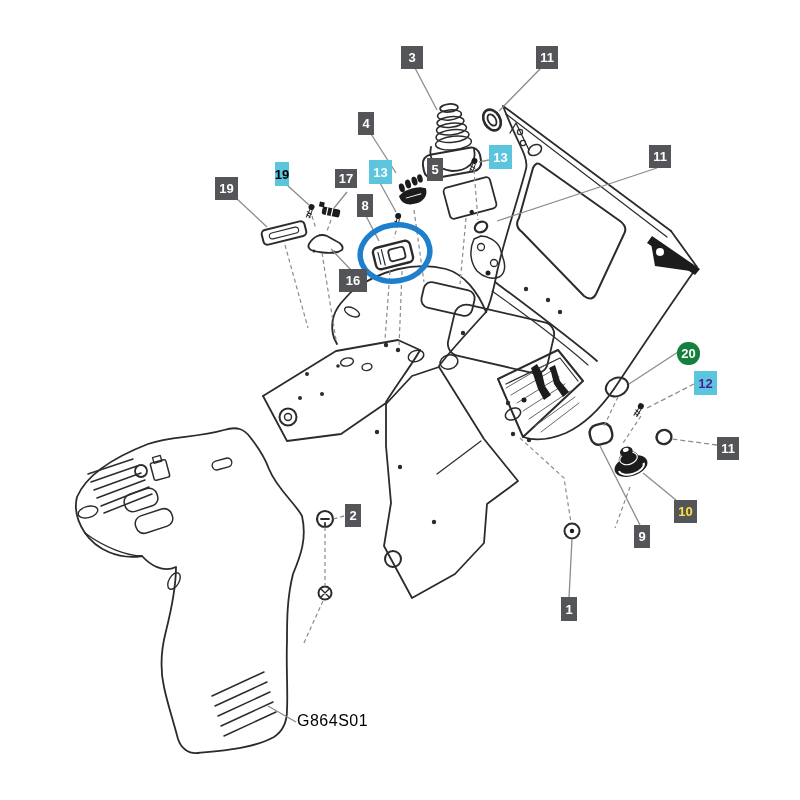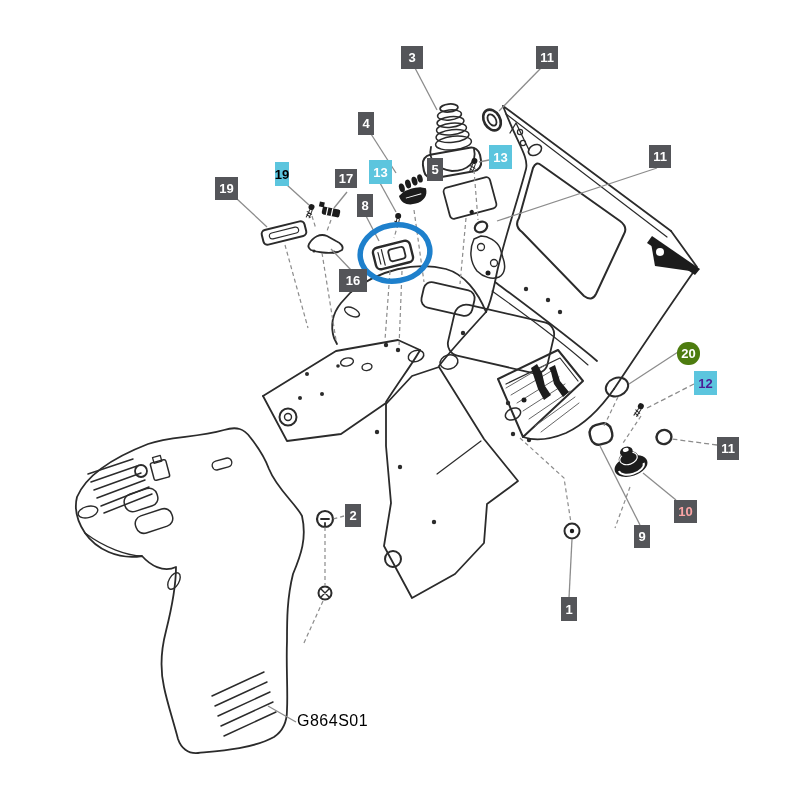--- a/index.html
+++ b/index.html
@@ -347,24 +347,24 @@
       <div class="part-label dark" style="left: 358px; top: 112px; width: 16px; height: 23px; background: rgb(84, 85, 89); color: rgb(255, 255, 255);">4</div>
       <div class="part-label blue" style="left: 489px; top: 145px; width: 23px; height: 24px; background: rgb(92, 197, 222); color: rgb(255, 255, 255);">13</div>
       <div class="part-label dark" style="left: 649px; top: 145px; width: 22px; height: 23px; background: rgb(84, 85, 89); color: rgb(255, 255, 255);">11</div>
       <div class="part-label dark" style="left: 427px; top: 158px; width: 16px; height: 23px; background: rgb(84, 85, 89); color: rgb(255, 255, 255);">5</div>
       <div class="part-label blue" style="left: 369px; top: 160px; width: 23px; height: 24px; background: rgb(92, 197, 222); color: rgb(255, 255, 255);">13</div>
       <div class="part-label blue" style="left: 275px; top: 162px; width: 14px; height: 24px; background: rgb(92, 197, 222); color: #000000; text-align: center;">19</div>
       <div class="part-label dark" style="left: 335px; top: 169px; width: 22px; height: 19px; background: rgb(84, 85, 89); color: rgb(255, 255, 255);">17</div>
       <div class="part-label dark" style="left: 215px; top: 177px; width: 23px; height: 23px; background: rgb(84, 85, 89); color: rgb(255, 255, 255);">19</div>
       <div class="part-label dark" style="left: 357px; top: 194px; width: 16px; height: 23px; background: rgb(84, 85, 89); color: rgb(255, 255, 255);">8</div>
       <div class="part-label dark" style="left: 339px; top: 269px; width: 28px; height: 23px; background: rgb(84, 85, 89); color: rgb(255, 255, 255);">16</div>
-      <div class="part-label dark" style="left: 677px; top: 342px; width: 23px; height: 23px; background: #4d7c0f; color: rgb(255, 255, 255); border-radius: 11px;">20</div>
+      <div class="part-label dark" style="left: 677px; top: 342px; width: 23px; height: 23px; background: #15803d; color: rgb(255, 255, 255); border-radius: 11px;">20</div>
       <div class="part-label blue" style="left: 694px; top: 371px; width: 23px; height: 24px; background: rgb(92, 197, 222); color: #4c1d95;">12</div>
       <div class="part-label dark" style="left: 717px; top: 437px; width: 22px; height: 23px; background: rgb(84, 85, 89); color: rgb(255, 255, 255);">11</div>
-      <div class="part-label dark" style="left: 674px; top: 500px; width: 23px; height: 23px; background: rgb(84, 85, 89); color: #fca5a5;">10</div>
+      <div class="part-label dark" style="left: 674px; top: 500px; width: 23px; height: 23px; background: rgb(84, 85, 89); color: #fde047;">10</div>
       <div class="part-label dark" style="left: 634px; top: 525px; width: 16px; height: 23px; background: rgb(84, 85, 89); color: rgb(255, 255, 255);">9</div>
       <div class="part-label dark" style="left: 345px; top: 504px; width: 16px; height: 23px; background: rgb(84, 85, 89); color: rgb(255, 255, 255);">2</div>
       <div class="part-label dark" style="left: 561px; top: 597px; width: 16px; height: 24px; background: rgb(84, 85, 89); color: rgb(255, 255, 255);">1</div>
     </div>
 
 <div id="diagram-code">G864S01</div>
 
 </div>
 
 </body></html>

